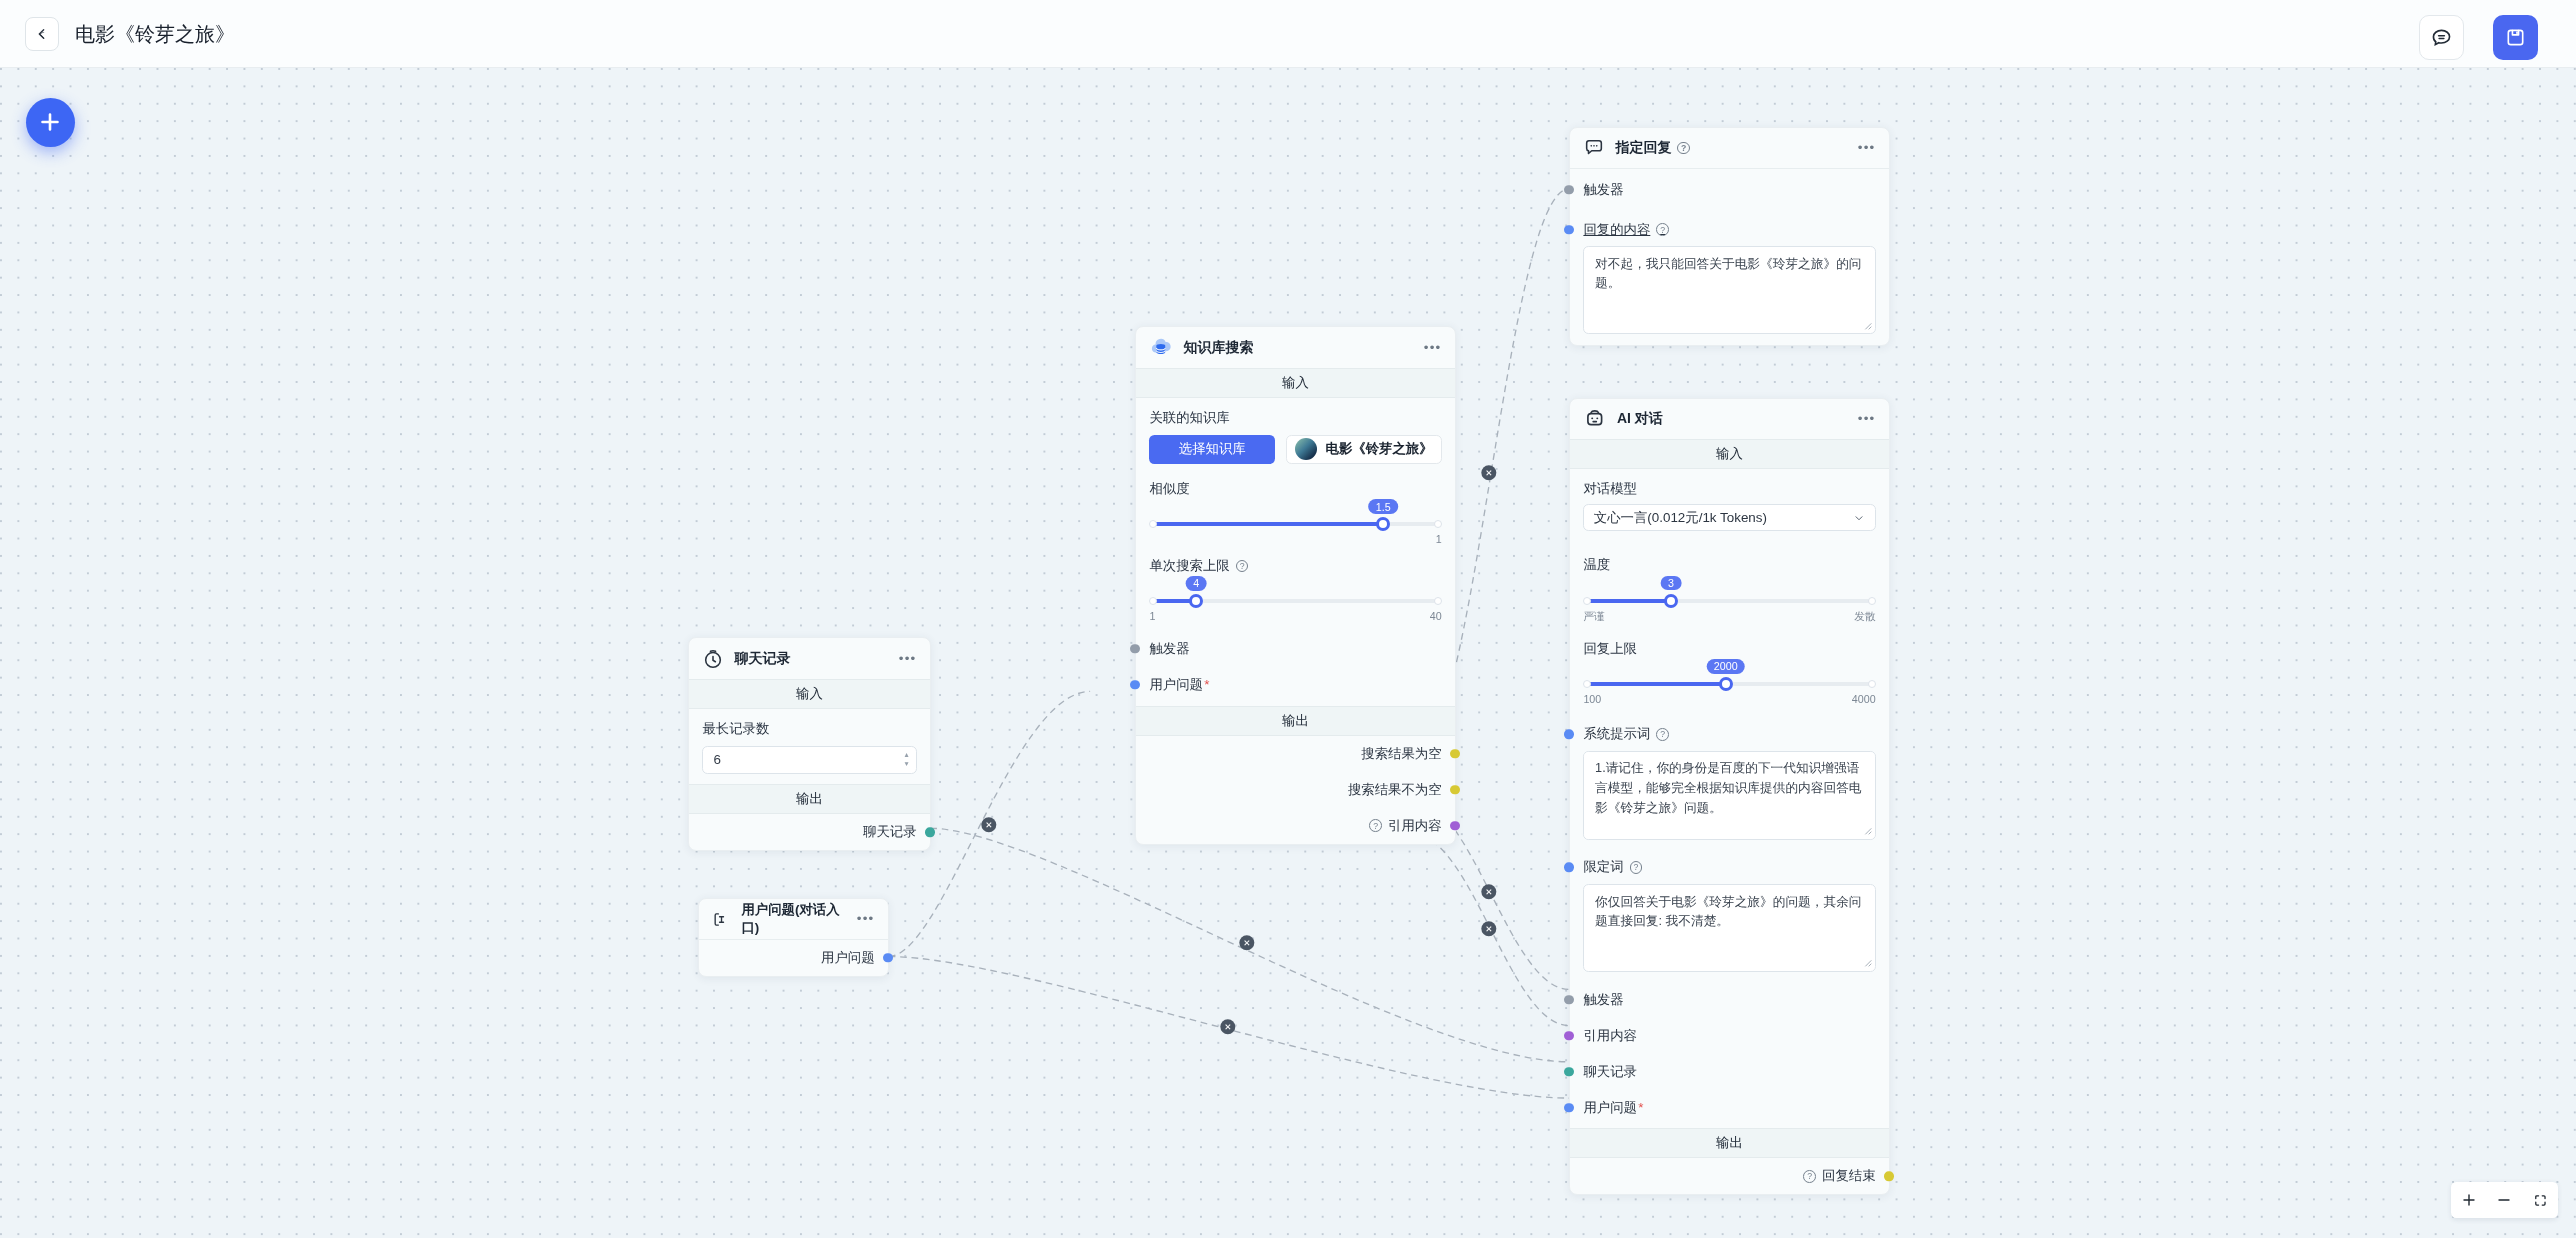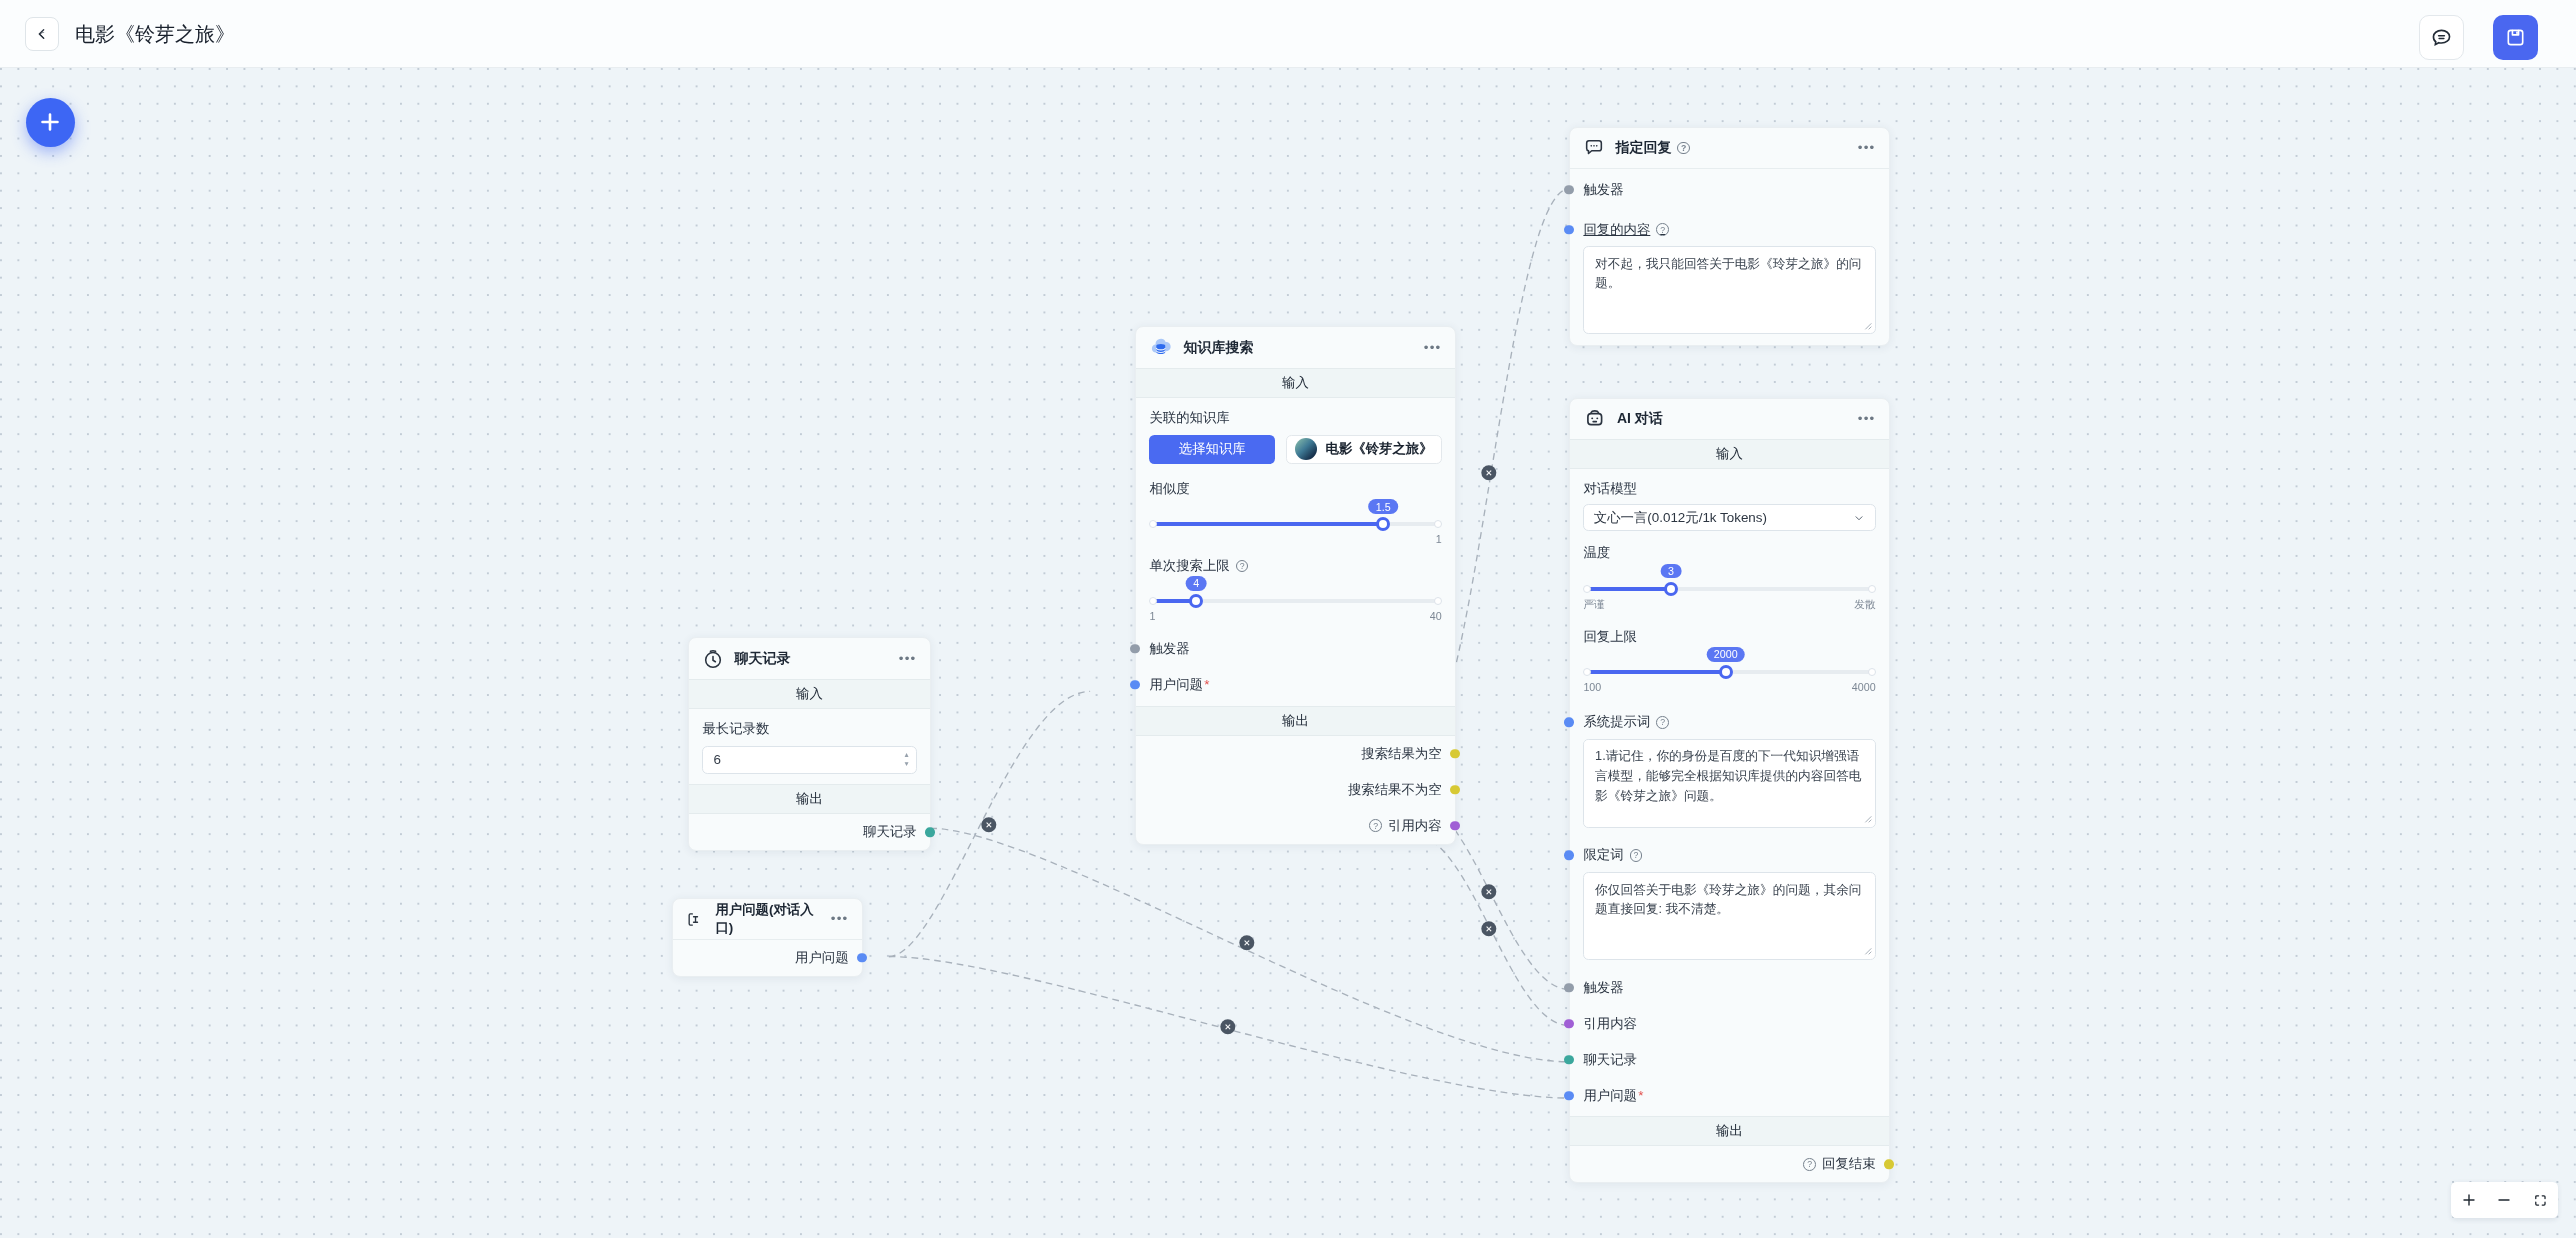--- a/index.html
+++ b/index.html
@@ -166,21 +166,21 @@
           </div>
       </div>
     </div>
     <div class="band">输出</div>
     <div class="out-row">
       <span>聊天记录</span>
       <span class="dot c-teal"></span>
     </div>
   </div>
 
-  <div class="node" style="left:672px;top:830px;width:191px;">
+  <div class="node" style="left:698px;top:830px;width:191px;">
     <div class="node-header" style="border-bottom:0.7px solid #e7edef;">
       <svg width="21" height="21" viewBox="0 0 24 24" fill="none" stroke="#2b3440" stroke-width="1.7" stroke-linecap="round">
         <path d="M8 5H5.5A1.5 1.5 0 0 0 4 6.5v11A1.5 1.5 0 0 0 5.5 19H8"></path>
         <path d="M9.5 8.5h5M12 8.5v7M9.5 15.5h5"></path>
       </svg>
       <span class="node-title" style="font-size:13.4px;">用户问题(对话入口)</span>
       <span class="more">•••</span>
     </div>
     <div class="out-row">
       <span>用户问题</span>
@@ -315,21 +315,21 @@
     <div class="band">输入</div>
     <div class="body">
       <div class="f-label">对话模型</div>
       <div class="select">
         <span>文心一言(0.012元/1k Tokens)</span>
         <svg width="12" height="12" viewBox="0 0 24 24" fill="none" stroke="#5a6572" stroke-width="2" stroke-linecap="round">
             <path d="m6 9.5 6 6 6-6"></path>
           </svg>
       </div>
 
-      <div class="f-label" style="margin-top:13px;">温度</div>
+      <div class="f-label" style="margin-top:25px;">温度</div>
       <div class="slider">
         <span class="s-badge" style="left:30%;">3</span>
         <span class="s-track"></span>
           <span class="s-fill" style="width:30%;"></span>
         <span class="s-cap" style="left:0;"></span>
           <span class="s-cap" style="right:0;"></span>
         <span class="s-handle" style="left:30%;"></span>
         <span class="s-minmax">
             <span>严谨</span>
             <span>发散</span>

